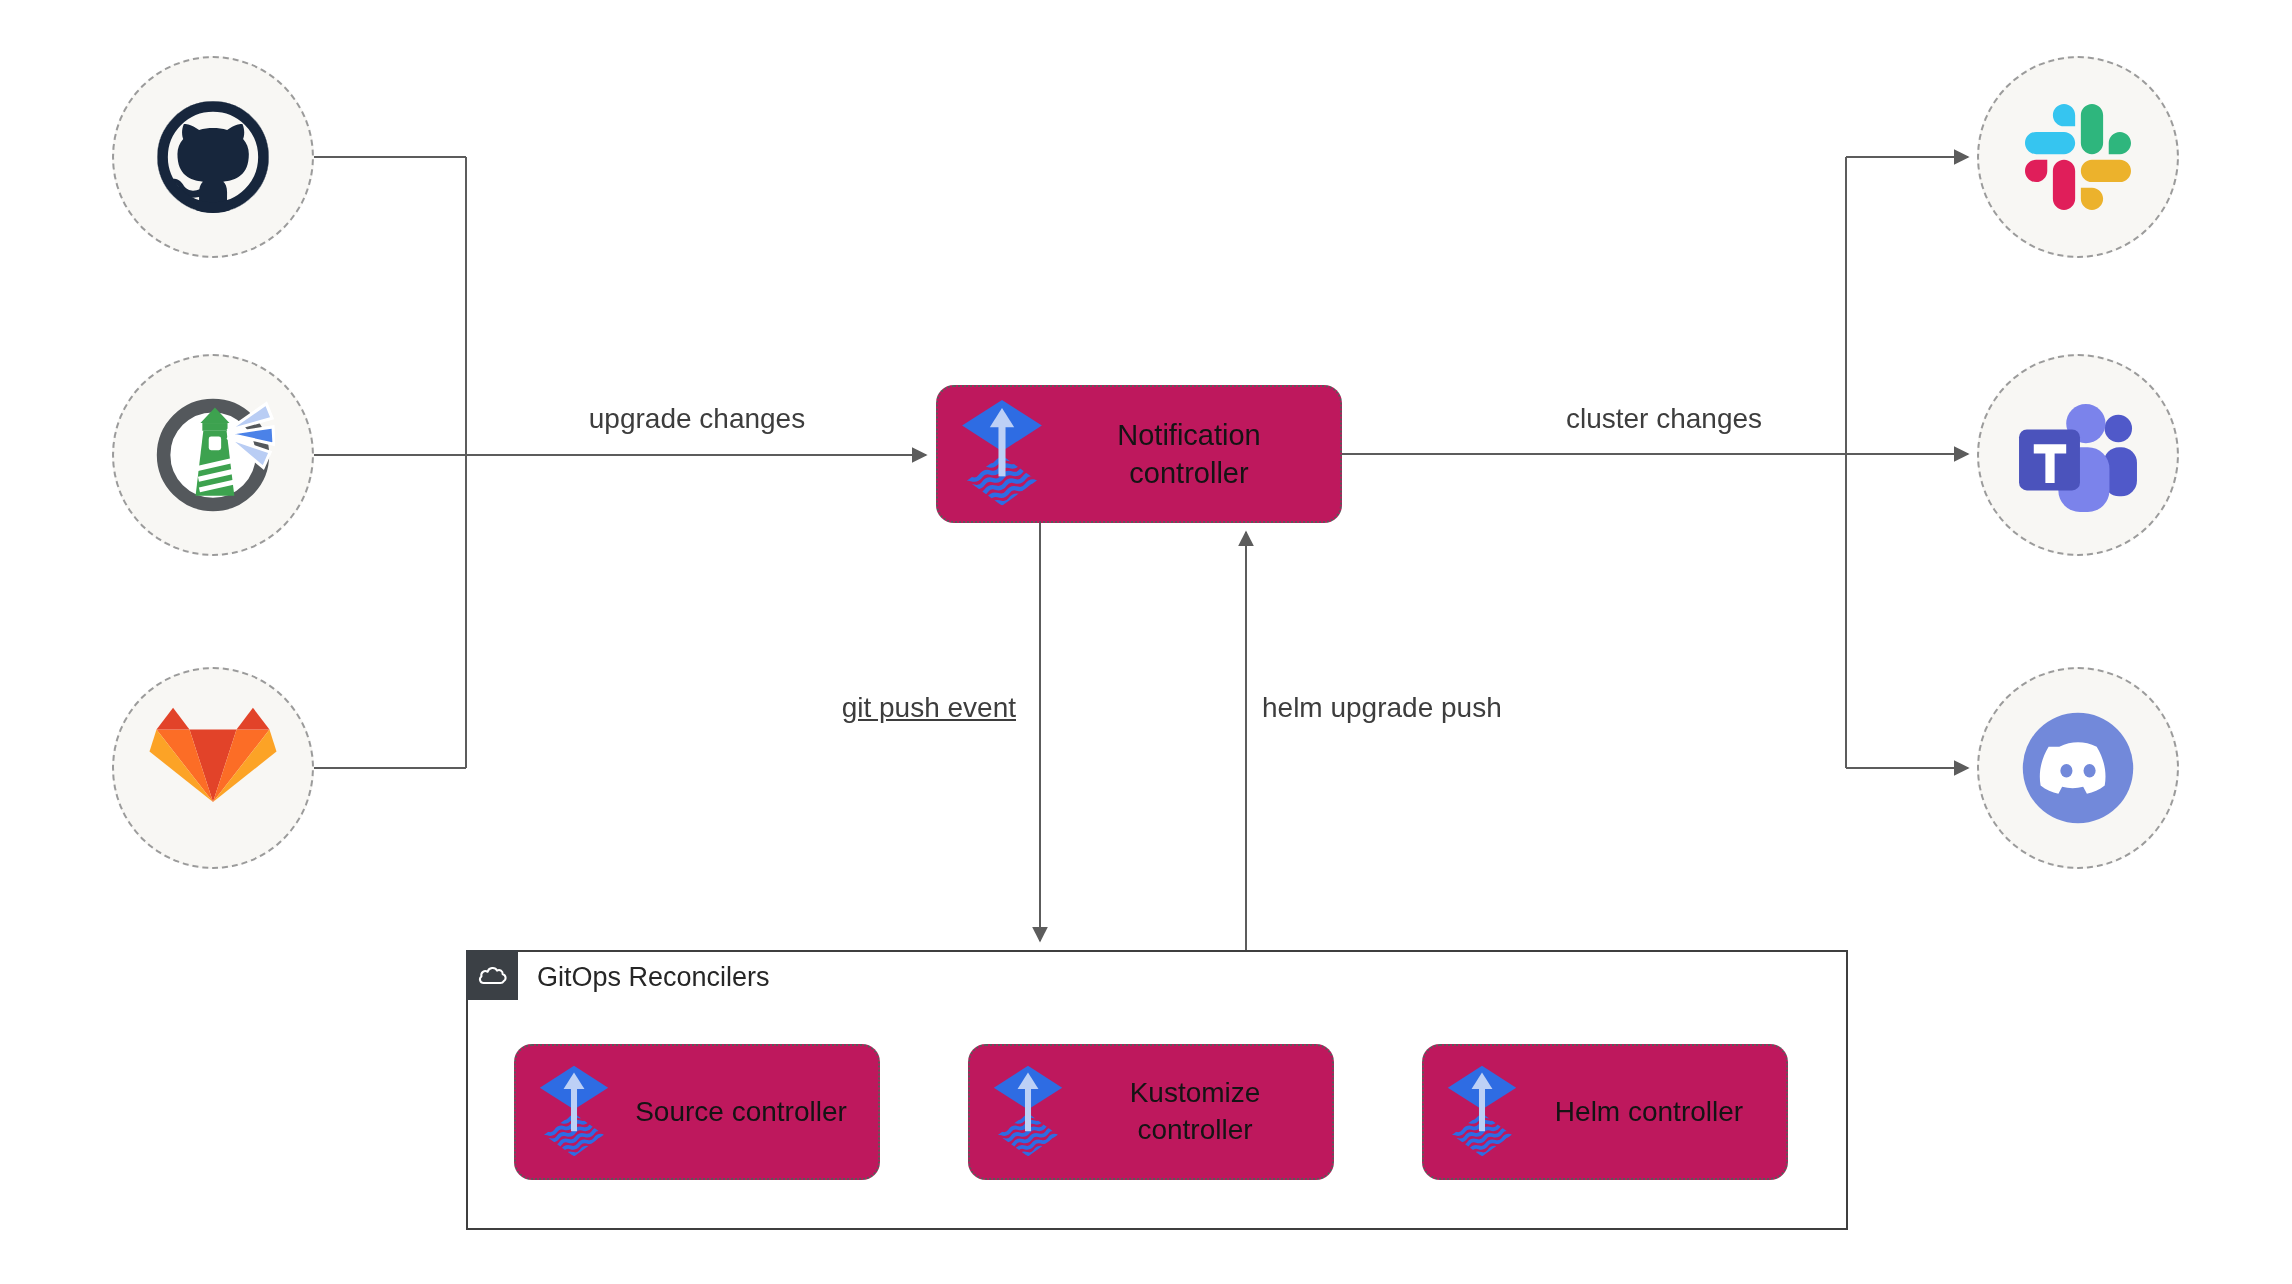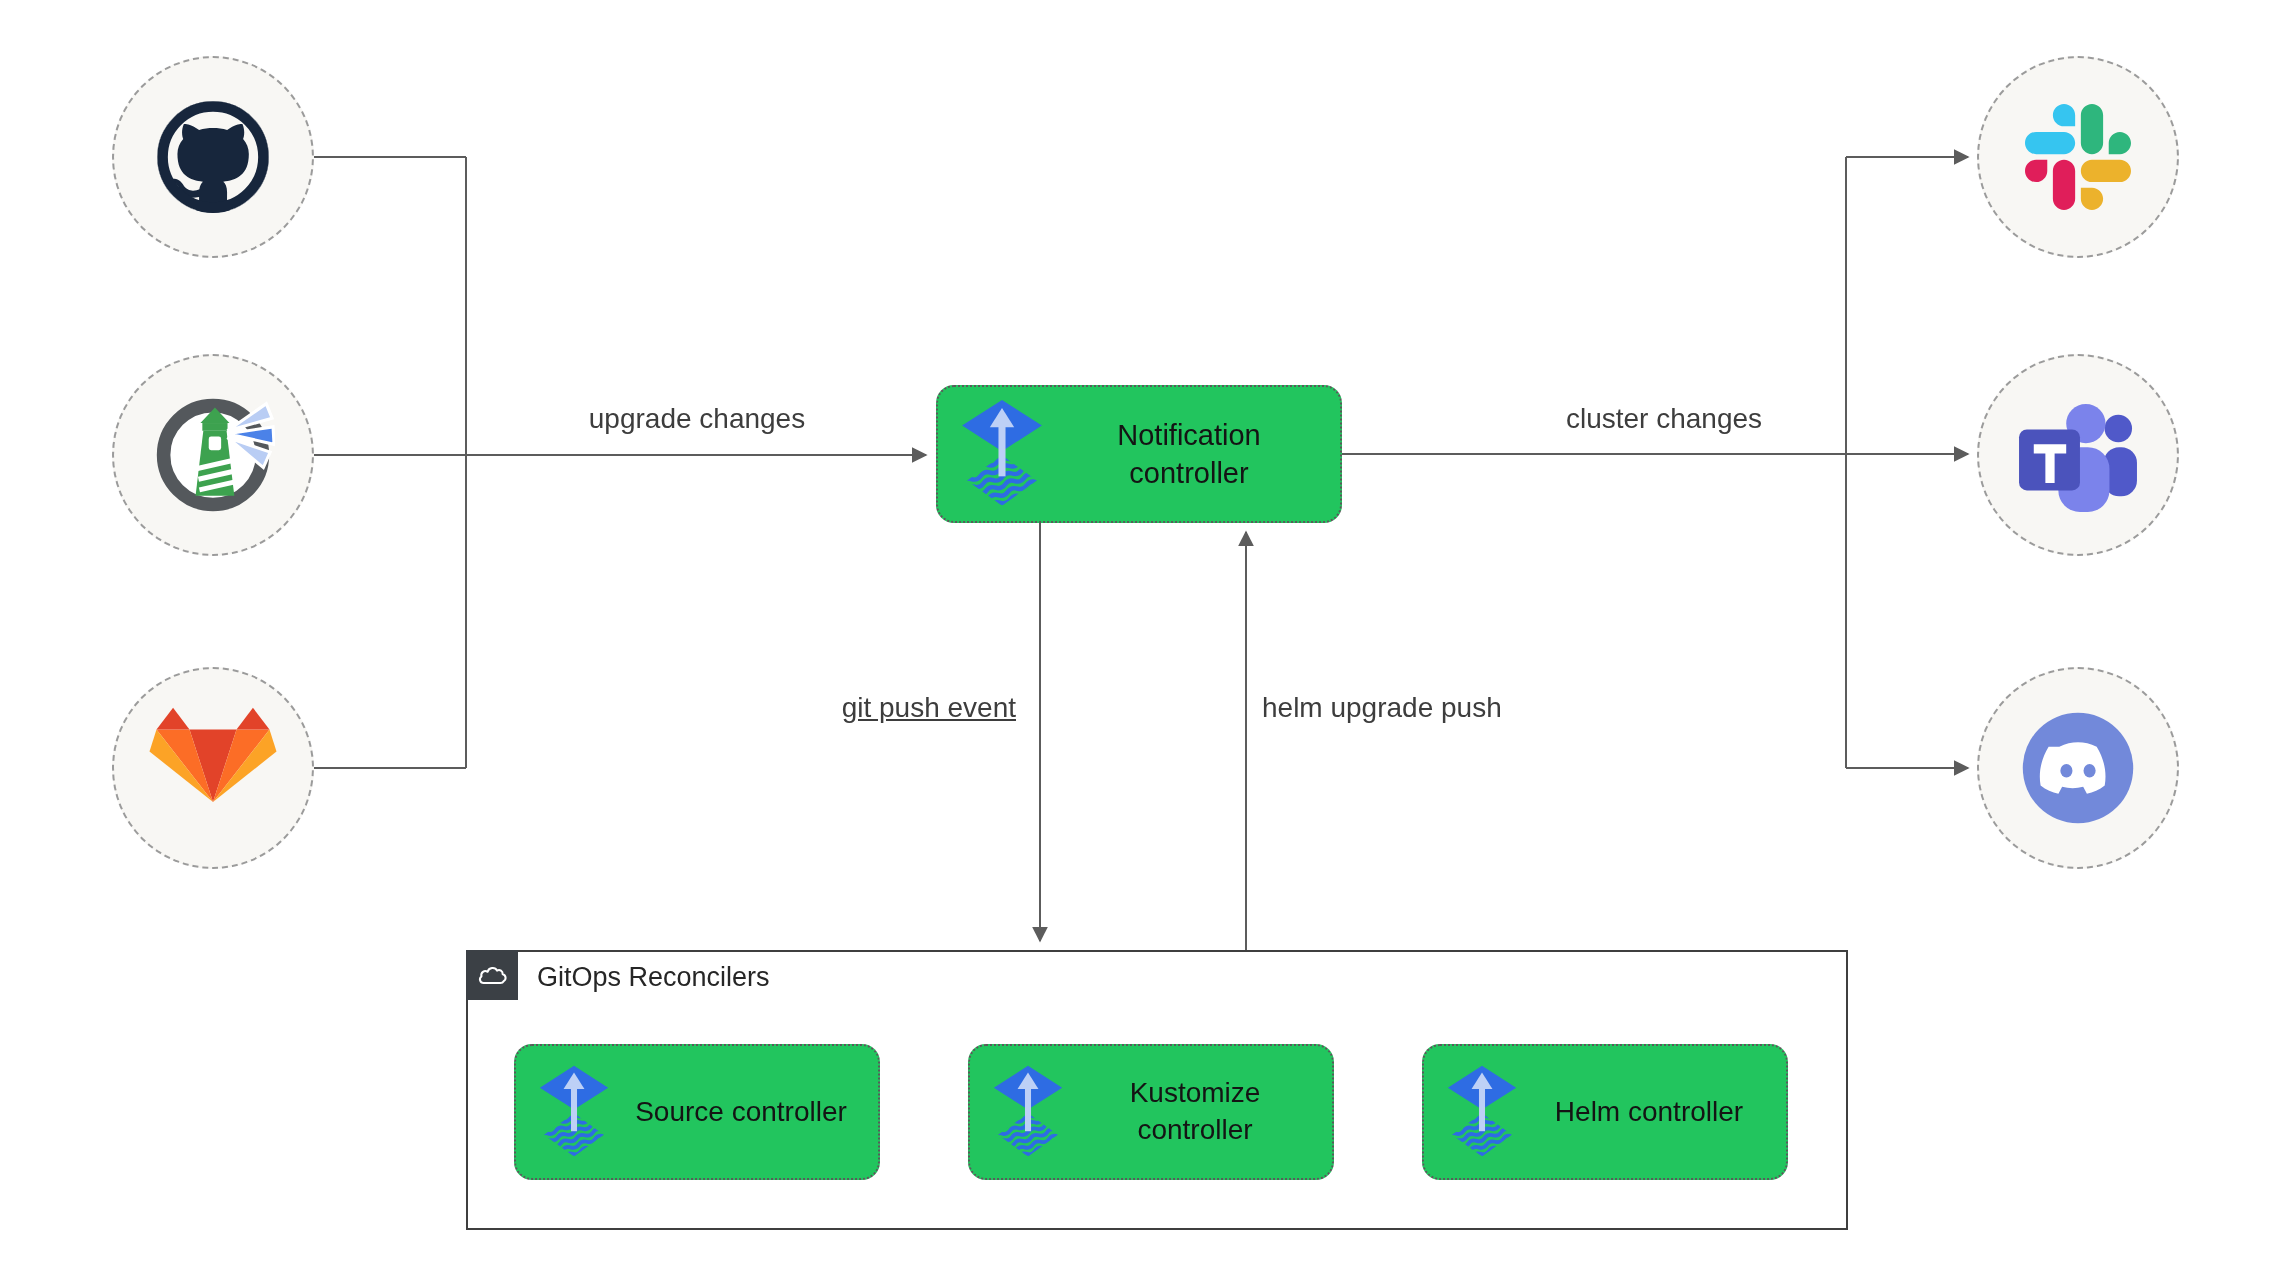--- a/index.html
+++ b/index.html
@@ -7,21 +7,21 @@
     position:relative;width:2292px;height:1284px;background:#ffffff;overflow:hidden;
     font-family:"Liberation Sans","DejaVu Sans",sans-serif;
   }
   .wires{position:absolute;left:0;top:0;width:2292px;height:1284px;}
   .circle-node{
     position:absolute;width:202px;height:202px;border-radius:50%;
     border:2.5px dashed #9b9b9b;background:#f8f7f4;box-sizing:border-box;
     display:flex;align-items:center;justify-content:center;
   }
   .ctrl-box{
-    position:absolute;background:#22c55e;border:2.5px dotted #5a5a5a;border-radius:18px;
+    position:absolute;background:#be185d;border:2.5px dotted #5a5a5a;border-radius:18px;
     box-sizing:border-box;display:flex;align-items:center;padding:0 22px;gap:16px;
   }
   .ctrl-box .lbl{
     flex:1;text-align:center;color:#141414;font-size:29px;line-height:1.32;
   }
   .small .lbl{font-size:28px;}
   .edge-label{
     position:absolute;color:#3d3d3d;font-size:28px;white-space:nowrap;
   }
   .group-box{

